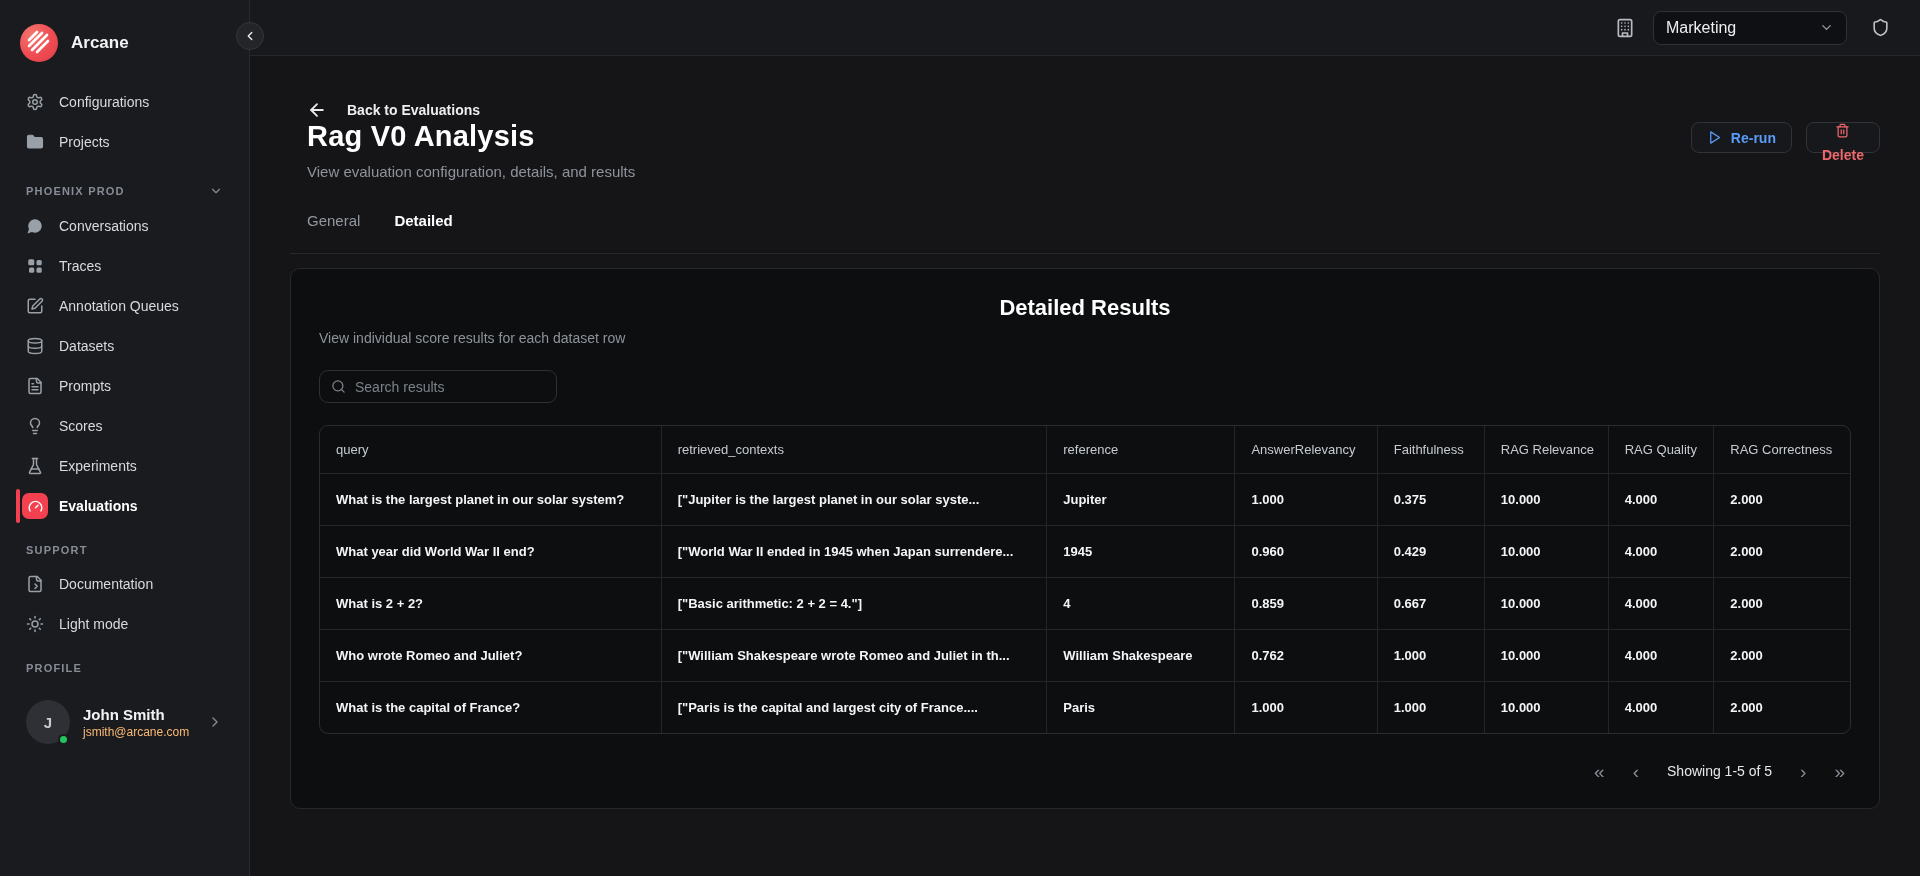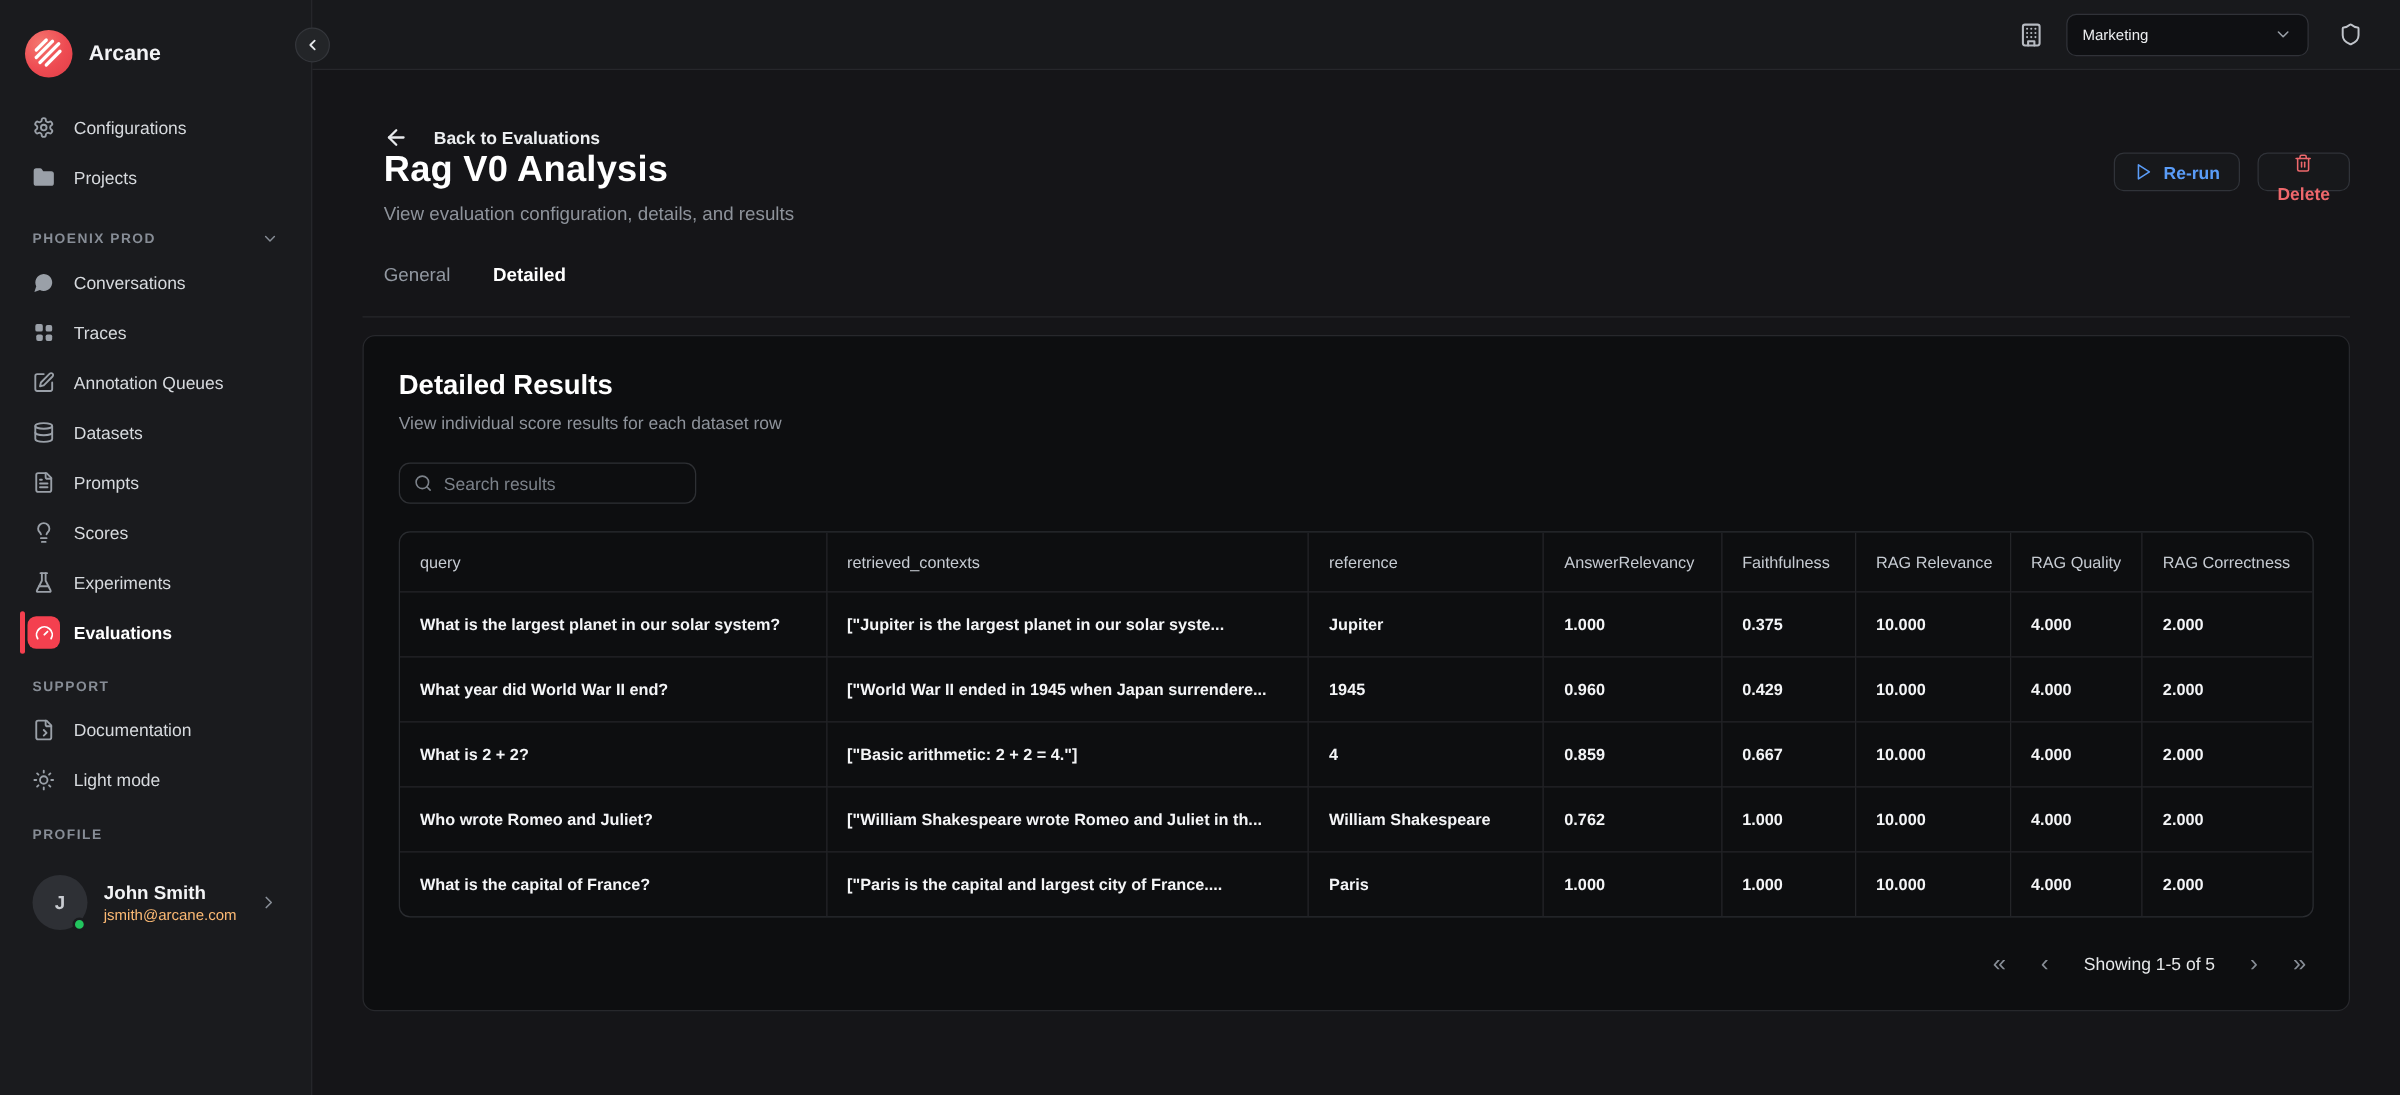--- a/index.html
+++ b/index.html
@@ -36,21 +36,21 @@
   .profile-chev { color:#878d96; }
 
   
   .collapse-btn { position:absolute; left:236px; top:22px; width:28px; height:28px; border-radius:50%; background:#232528; border:1px solid #34363b; display:flex; align-items:center; justify-content:center; color:#e7e9ec; cursor:pointer; z-index:20; }
 
   
   .right { flex:1; display:flex; flex-direction:column; height:876px; }
   .topbar { height:56px; background:#18191c; border-bottom:1px solid #26272b; display:flex; align-items:center; justify-content:flex-end; gap:18px; padding-right:30px; flex:0 0 56px; }
   .topbar .org-icon { color:#b6bac1; }
   .org-select { display:flex; align-items:center; justify-content:space-between; width:194px; height:34px; background:#0f1013; border:1px solid #303238; border-radius:8px; padding:0 12px; cursor:pointer; }
-  .org-select .org-val { font-size:12px; font-weight:500; color:#eceef0; }
+  .org-select .org-val { font-size:16px; font-weight:500; color:#eceef0; }
   .org-select .chev { color:#9aa0a8; }
   .topbar .shield { color:#c0c4ca; margin-left:6px; cursor:pointer; }
 
   .main { flex:1; overflow:hidden; background:#151518; padding:44px 40px 0 40px; }
   .head-block { padding-left:17px; }
   .back-row { display:flex; align-items:center; gap:20px; cursor:pointer; }
   .back-row .arrow { color:#e7e9ec; }
   .back-label { font-size:14px; font-weight:700; color:#eceef0; }
   .title-row { display:flex; align-items:flex-start; justify-content:space-between; }
   .page-title { font-size:29px; font-weight:800; color:#ffffff; letter-spacing:.2px; }
@@ -60,21 +60,21 @@
   .btn-rerun { color:#5a9cf8; }
   .btn-delete { color:#ee686c;flex-direction:column; }
   .tabs { display:flex; gap:34px; margin-top:32px; }
   .tab { font-size:15px; cursor:pointer; }
   .tab-inactive { color:#9298a1; font-weight:500; }
   .tab-active { color:#ffffff; font-weight:700; }
   .head-divider { height:1px; background:#26272a; margin-top:24px; }
 
   
   .card { margin-top:14px; background:#0d0e10; border:1px solid #27282c; border-radius:10px; padding:26px 28px 20px 28px; }
-  .card-title { font-size:22px; font-weight:800; color:#ffffff; }
+  .card-title { font-size:22px; font-weight:800; color:#ffffff;text-align:center; }
   .card-subtitle { font-size:14px; color:#8e939b; margin-top:9px; }
   .search-box { display:flex; align-items:center; gap:9px; width:238px; height:33px; border:1px solid #2e3034; border-radius:9px; padding:0 11px; margin-top:24px; color:#7c828a; }
   .search-box input { flex:1; background:transparent; border:none; outline:none; color:#e7e9ec; font-size:14px; font-family:inherit; }
   .search-box input::placeholder { color:#7c828a; }
 
   .table-wrap { margin-top:22px; border:1px solid #2a2c30; border-radius:9px; overflow:hidden; }
   table { width:100%; border-collapse:collapse; table-layout:fixed; }
   th { text-align:left; font-size:13px; font-weight:500; color:#c6cbd2; padding:16px 16px; border-bottom:1px solid #242528; border-right:1px solid #242528; white-space:nowrap; overflow:hidden; }
   th:last-child { border-right:none; }
   td { font-size:13px; font-weight:600; color:#f4f5f7; padding:18px 16px; border-bottom:1px solid #242528; border-right:1px solid #242528; white-space:nowrap; overflow:hidden; }

